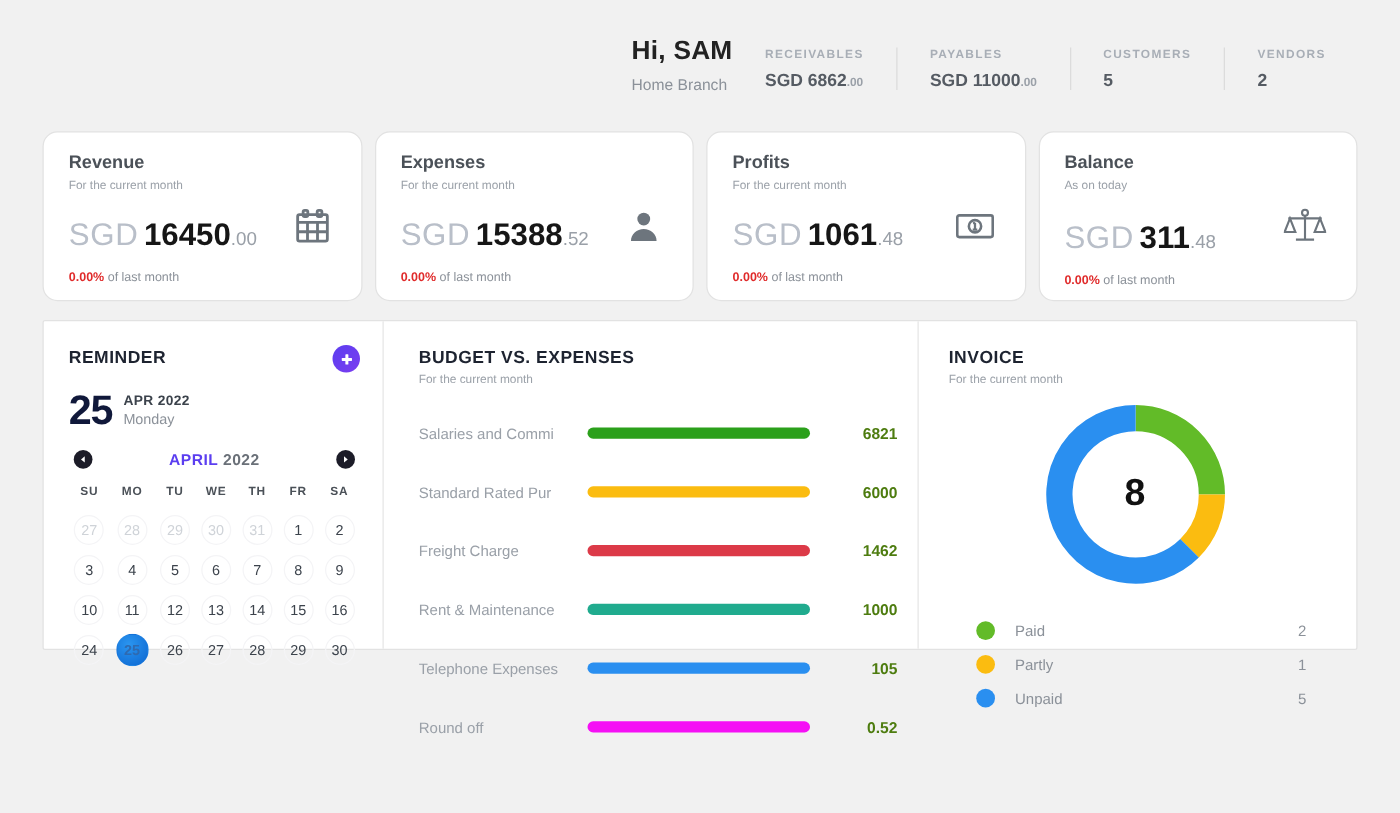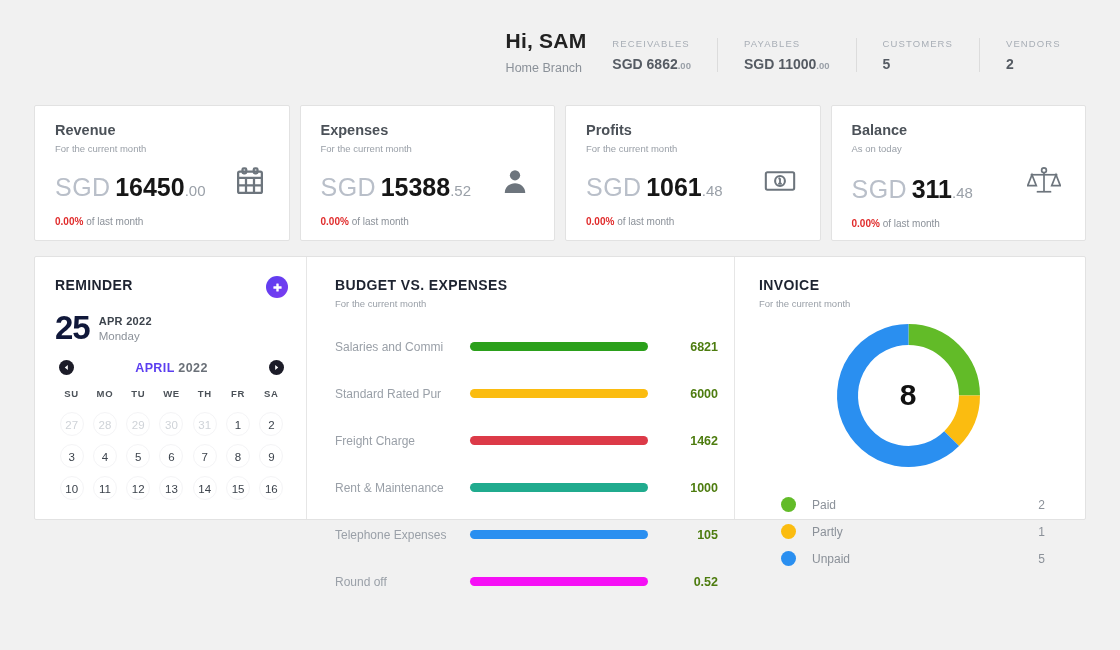--- a/index.html
+++ b/index.html
@@ -29,39 +29,39 @@
   }
   .header-stats { display: flex; align-items: stretch; padding-top: 16px; }
   .hstat {
     padding: 0 26px;
     border-right: 1px solid #dcdcdc;
     text-align: left;
     min-width: 108px;
   }
   .hstat:last-child { border-right: none; padding-right: 8px; }
   .hstat-label {
-    font-size: 9.5px; font-weight: normal; color: #a8aeb6;
+    font-size: 9.5px; font-weight: bold; color: #a8aeb6;
     letter-spacing: 1.1px; text-transform: uppercase;
   }
   .hstat-value {
     margin-top: 7px; font-size: 14px; font-weight: bold; color: #555b63;
   }
   .hstat-value .cents { font-size: 9.5px; color: #9aa0a8; font-weight: bold; }
 
   
   .kpi-row {
     display: flex; gap: 10px;
     padding: 0 34px;
     margin-top: 15px;
   }
   .kpi-card {
     flex: 1;
     background: #fff;
     border: 1px solid #e2e2e2;
-    border-radius: 2px;
+    border-radius: 12px;
     height: 136px;
     padding: 16px 20px 0 20px;
     position: relative;
   }
   .kpi-title { font-size: 14.5px; font-weight: bold; color: #4b5158; }
   .kpi-sub { font-size: 9.5px; color: #9aa0a8; margin-top: 5px; }
   .kpi-amount-row {
     display: flex; align-items: flex-end; justify-content: space-between;
     margin-top: 12px;
   }
@@ -406,20 +406,43 @@
             <td>
               <div class="day">14</div>
             </td>
             <td>
               <div class="day">15</div>
             </td>
             <td>
               <div class="day">16</div>
             </td>
           </tr>
+          <tr>
+            <td>
+              <div class="day">24</div>
+            </td>
+            <td>
+              <div class="day today">25</div>
+            </td>
+            <td>
+              <div class="day">26</div>
+            </td>
+            <td>
+              <div class="day">27</div>
+            </td>
+            <td>
+              <div class="day">28</div>
+            </td>
+            <td>
+              <div class="day">29</div>
+            </td>
+            <td>
+              <div class="day">30</div>
+            </td>
+          </tr>
         </tbody>
     </table>
   </div>
 
   <div class="col-budget">
     <div class="sec-title">BUDGET VS. EXPENSES</div>
     <div class="sec-sub">For the current month</div>
     <div class="bars" id="bars">
         <div class="bar-row">
           <div class="bar-label">Salaries and Commi</div>

